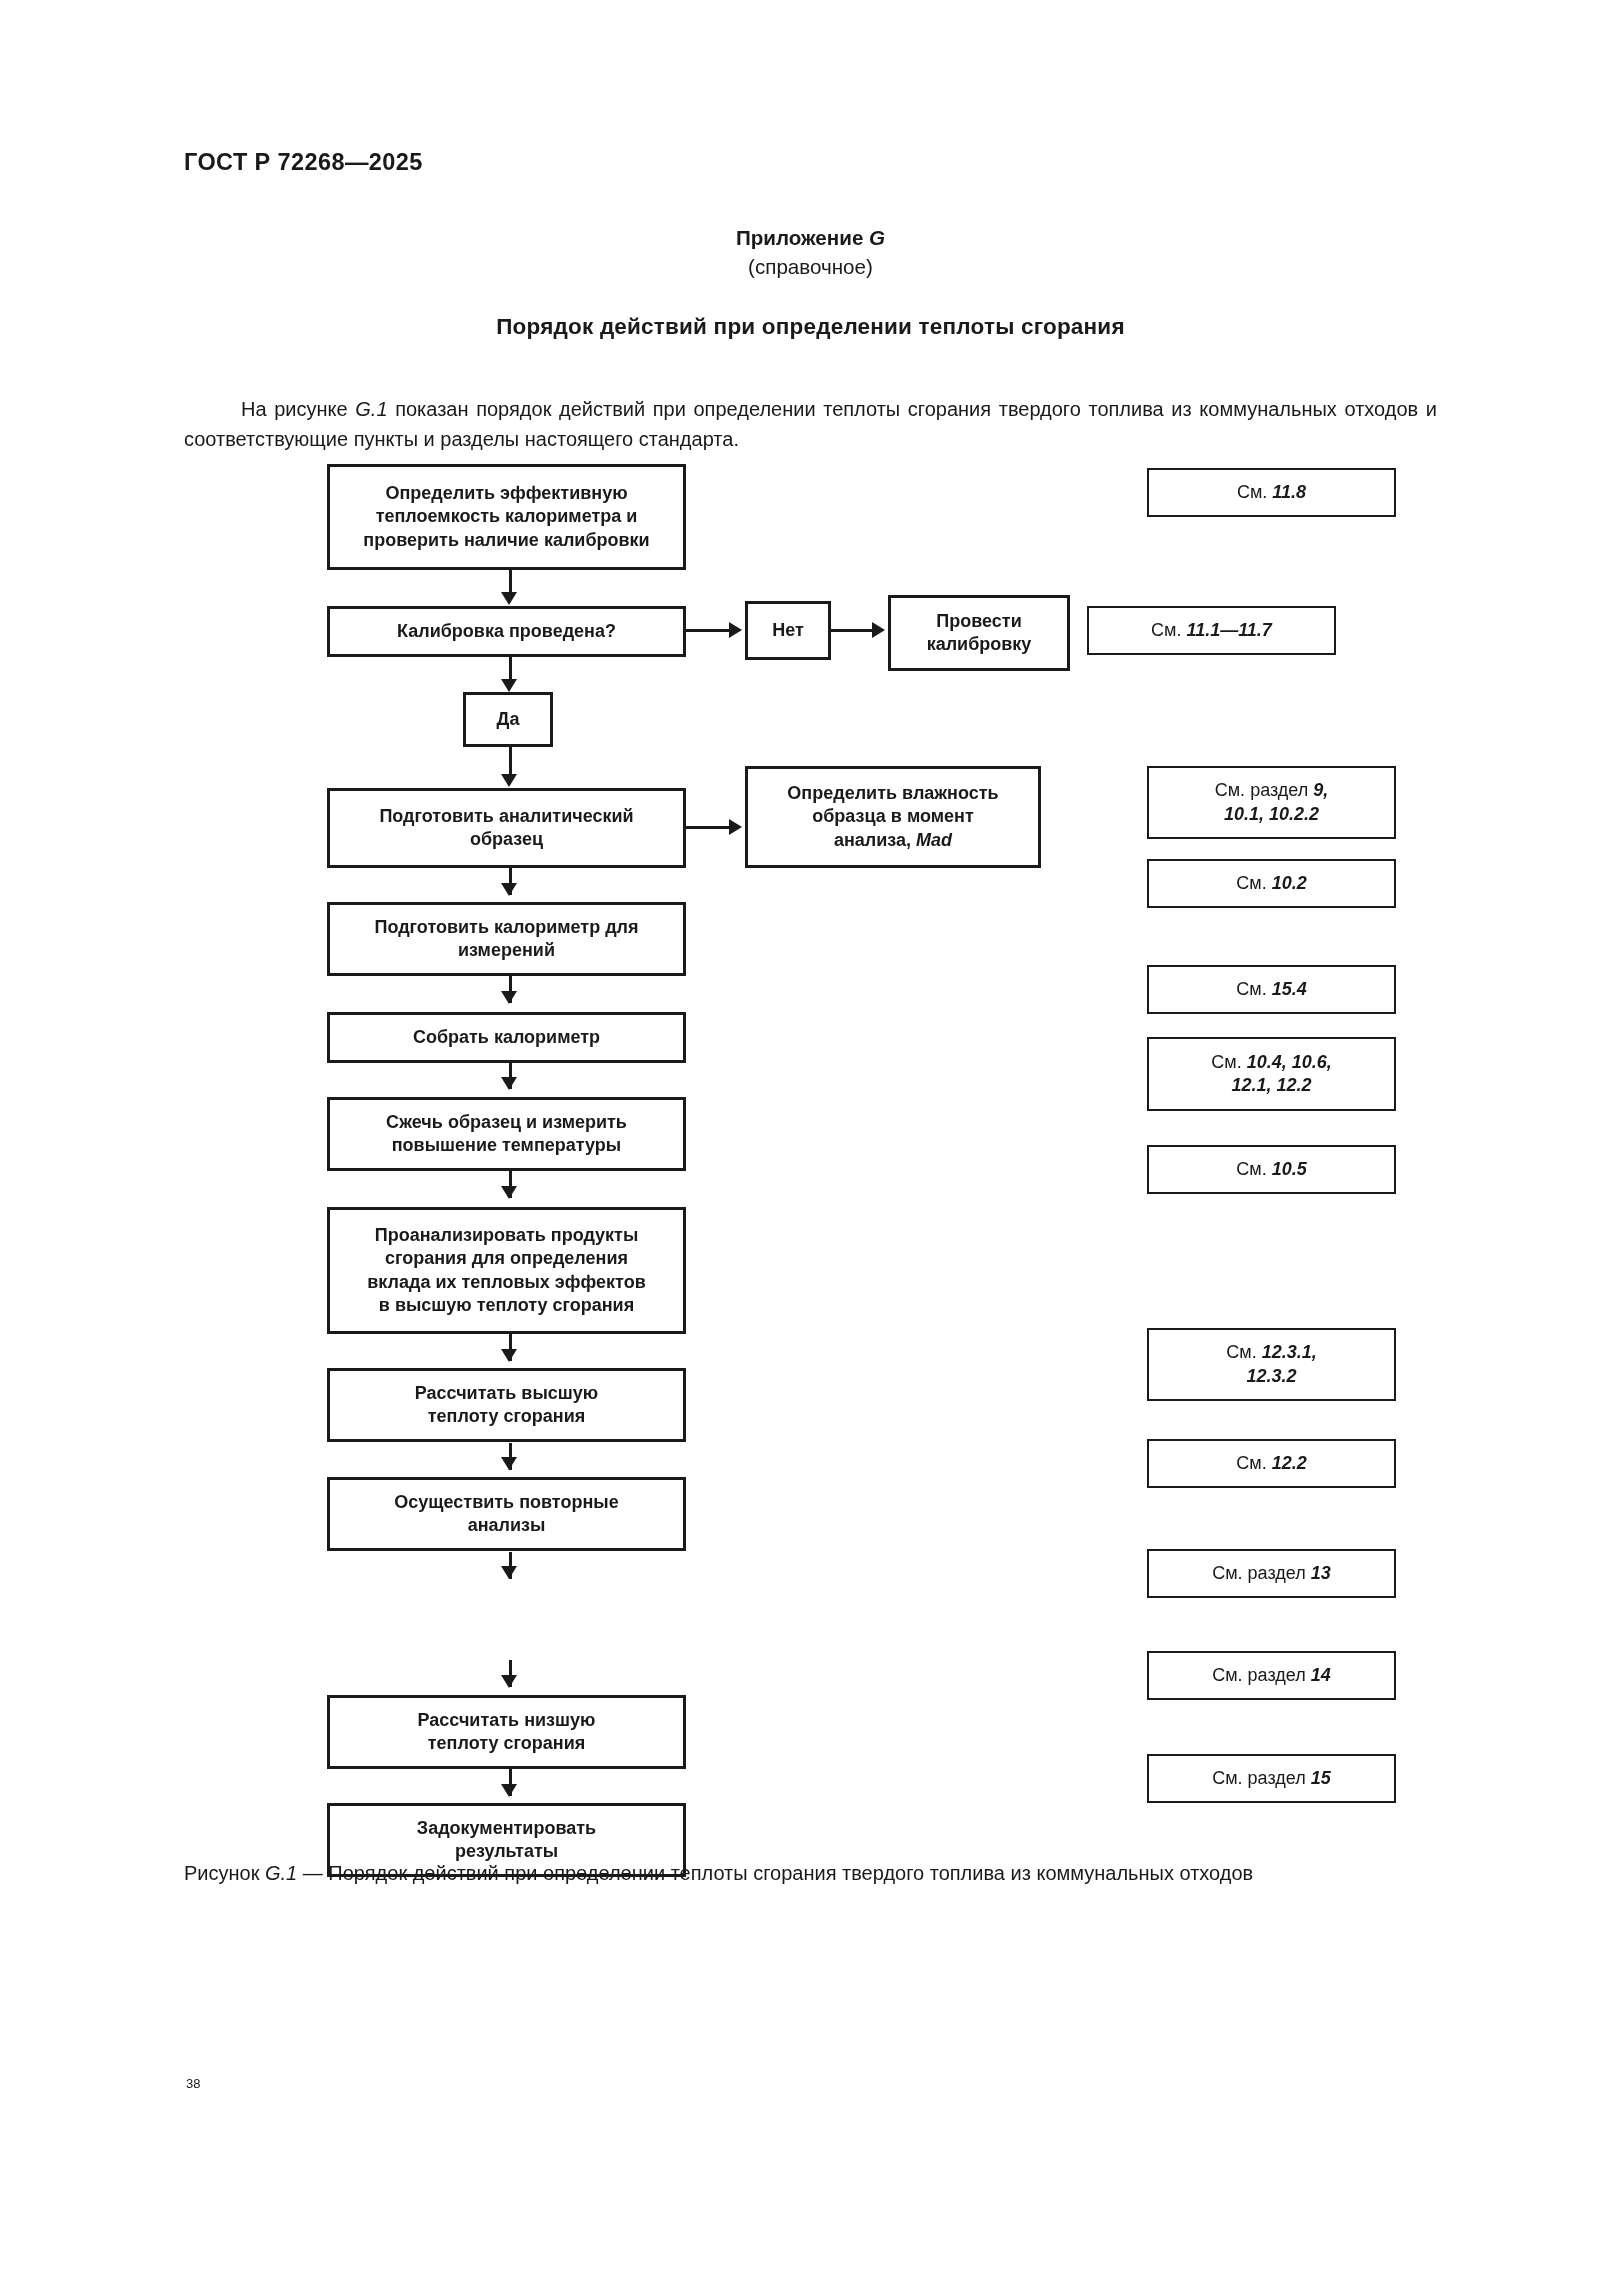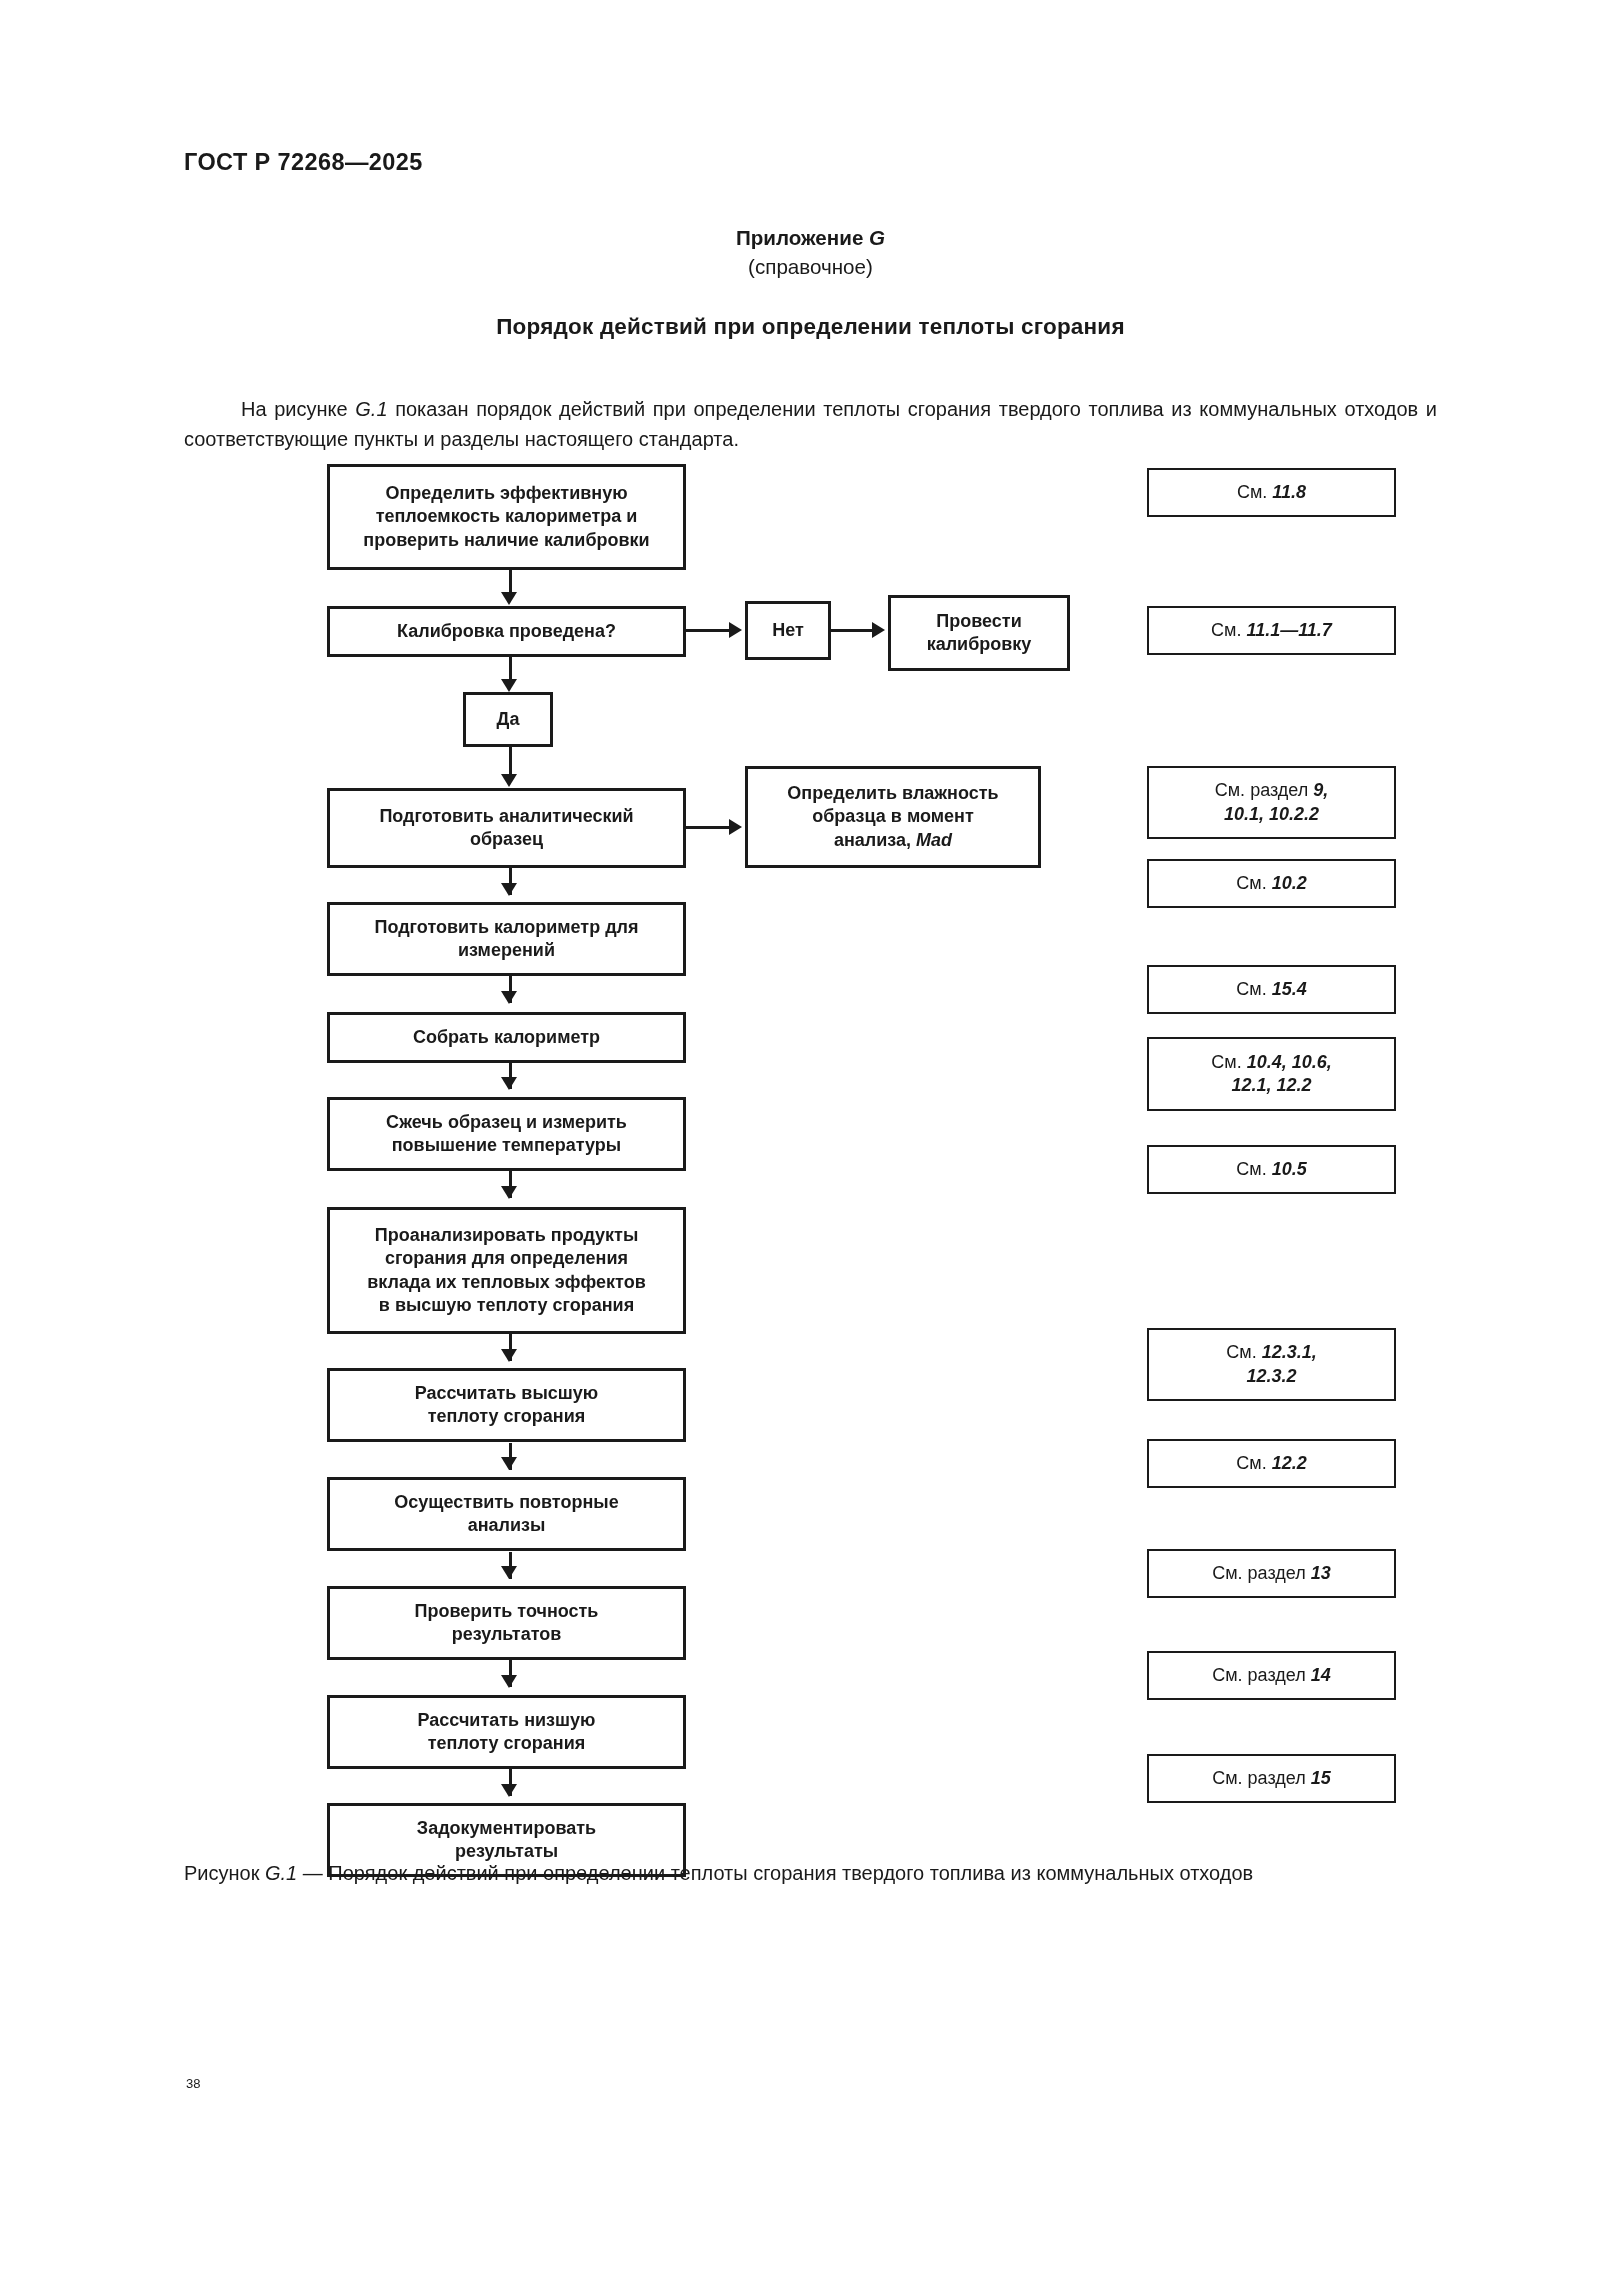--- a/index.html
+++ b/index.html
@@ -269,24 +269,20 @@
   <div class="arrow-down" style="left: 501px; top: 1457px;"></div>
 
   <div class="node" style="left: 327px; top: 1477px; width: 359px; height: 74px; margin-top: 0px; white-space: pre-line;">
     <span class="txt" style="white-space: pre-line;">Осуществить повторные
 анализы</span>
   </div>
 
   <div class="vline" style="left:509px; top:1552px; height:27.4px;"></div>
   <div class="arrow-down" style="left: 501px; top: 1566px;"></div>
 
-  <div class="node" style="left: 327px; top: 1586px; width: 359px; height: 74px; margin-top: 0px; white-space: pre-line;">
-    <span class="txt" style="white-space: pre-line;">Проверить точность
-результатов</span>
-  </div>
 
   <div class="vline" style="left:509px; top:1660px; height:27.4px;"></div>
   <div class="arrow-down" style="left: 501px; top: 1675px;"></div>
 
   <div class="node" style="left: 327px; top: 1695px; width: 359px; height: 74px; margin-top: 0px; white-space: pre-line;">
     <span class="txt" style="white-space: pre-line;">Рассчитать низшую
 теплоту сгорания</span>
   </div>
 
   <div class="vline" style="left: 509px; top: 1769px; height: 27.4px;"></div>
@@ -294,21 +290,21 @@
 
   <div class="node" style="left: 327px; top: 1803px; width: 359px; height: 74px; margin-top: 0px; white-space: pre-line;">
     <span class="txt" style="white-space: pre-line;">Задокументировать
 результаты</span>
   </div>
 
   <div class="ref" style="left:1147px; top:468px; width:249px; height:49px;">
     <span style="white-space: pre-line;"><b>См. </b><i>11.8</i></span>
   </div>
 
-  <div class="ref" style="left:1147px; top:606px; width:249px; height:49px;">
+  <div class="ref" style="left:1087px; top:606px; width:249px; height:49px;">
     <span style="white-space: pre-line;"><b>См. </b><i>11.1—11.7</i></span>
   </div>
 
   <div class="ref" style="left:1147px; top:766px; width:249px; height:73px;">
     <span style="white-space:pre-line;"><b>См. раздел </b><i>9,
 10.1, 10.2.2</i></span>
   </div>
 
   <div class="ref" style="left:1147px; top:859px; width:249px; height:49px;">
     <span style="white-space: pre-line;"><b>См. </b><i>10.2</i></span>

